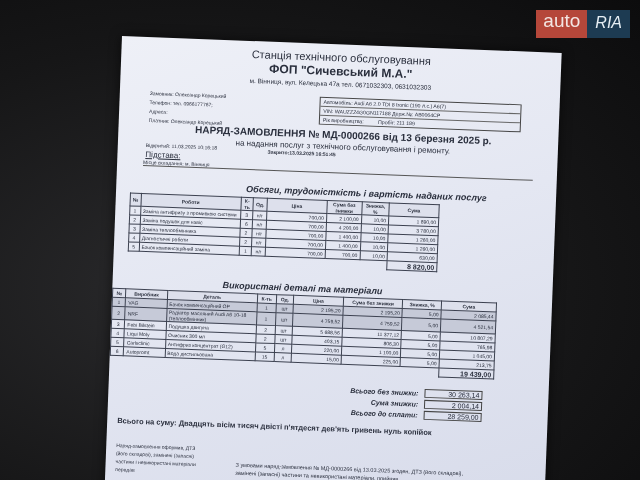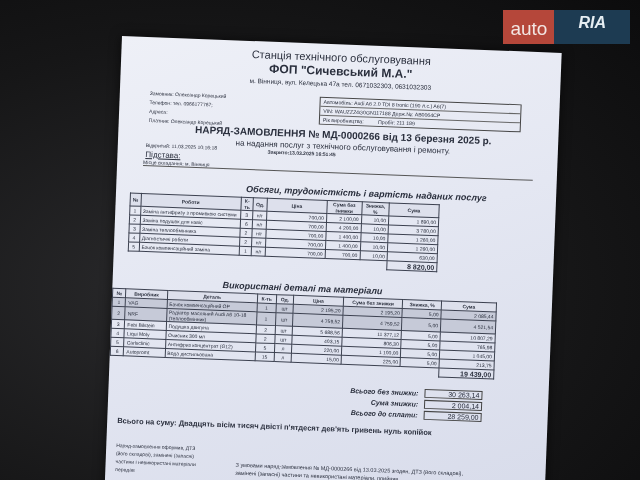--- a/index.html
+++ b/index.html
@@ -1,21 +1,21 @@
 <!DOCTYPE html>
 <html><head>
 <meta charset="utf-8">
 <style>
   html,body{margin:0;padding:0;}
   body{width:640px;height:480px;overflow:hidden;position:relative;
     background:radial-gradient(ellipse at 30% 60%,#2a2a2c 0%,#161617 60%,#0c0c0d 100%);
     font-family:"Liberation Sans",sans-serif;color:#2a2f3d;}
   .watermark{position:absolute;right:10px;top:10px;display:flex;z-index:5;}
-  .wm-auto{background:#b5473a;color:#f3e6e3;font-size:19px;padding:8px 7px 4px;line-height:22px;}
-  .wm-ria{background:#1d3b52;color:#e6eef3;font-size:16px;font-weight:bold;font-style:italic;padding:2px 24px 4px;line-height:22px;}
+  .wm-auto{background:#b5473a;color:#f3e6e3;font-size:19px;padding:0 7px 4px;line-height:22px;}
+  .wm-ria{background:#1d3b52;color:#e6eef3;font-size:16px;font-weight:normal;font-style:italic;padding:2px 8px 4px;line-height:22px;}
   .paper{position:absolute;left:122px;top:36px;width:440px;height:470px;
     background:linear-gradient(160deg,#eef0f7 0%,#e4e7f2 45%,#d7dbea 100%);
     transform:rotate(2.2deg);transform-origin:0 0;box-shadow:0 0 12px rgba(0,0,0,.6);
     padding:0;box-sizing:border-box;}
   .hdr{position:absolute;left:0;right:0;text-align:center;}
   .h1{top:7px;font-size:11px;}
   .h2{top:20px;font-size:12px;font-weight:bold;}
   .h3{top:36px;font-size:6.5px;}
   .client{position:absolute;left:30px;top:52px;font-size:5px;line-height:9px;width:170px;}
   .carbox{position:absolute;left:200px;top:53px;width:200px;border:1px solid #444;font-size:5.2px;line-height:8px;}

